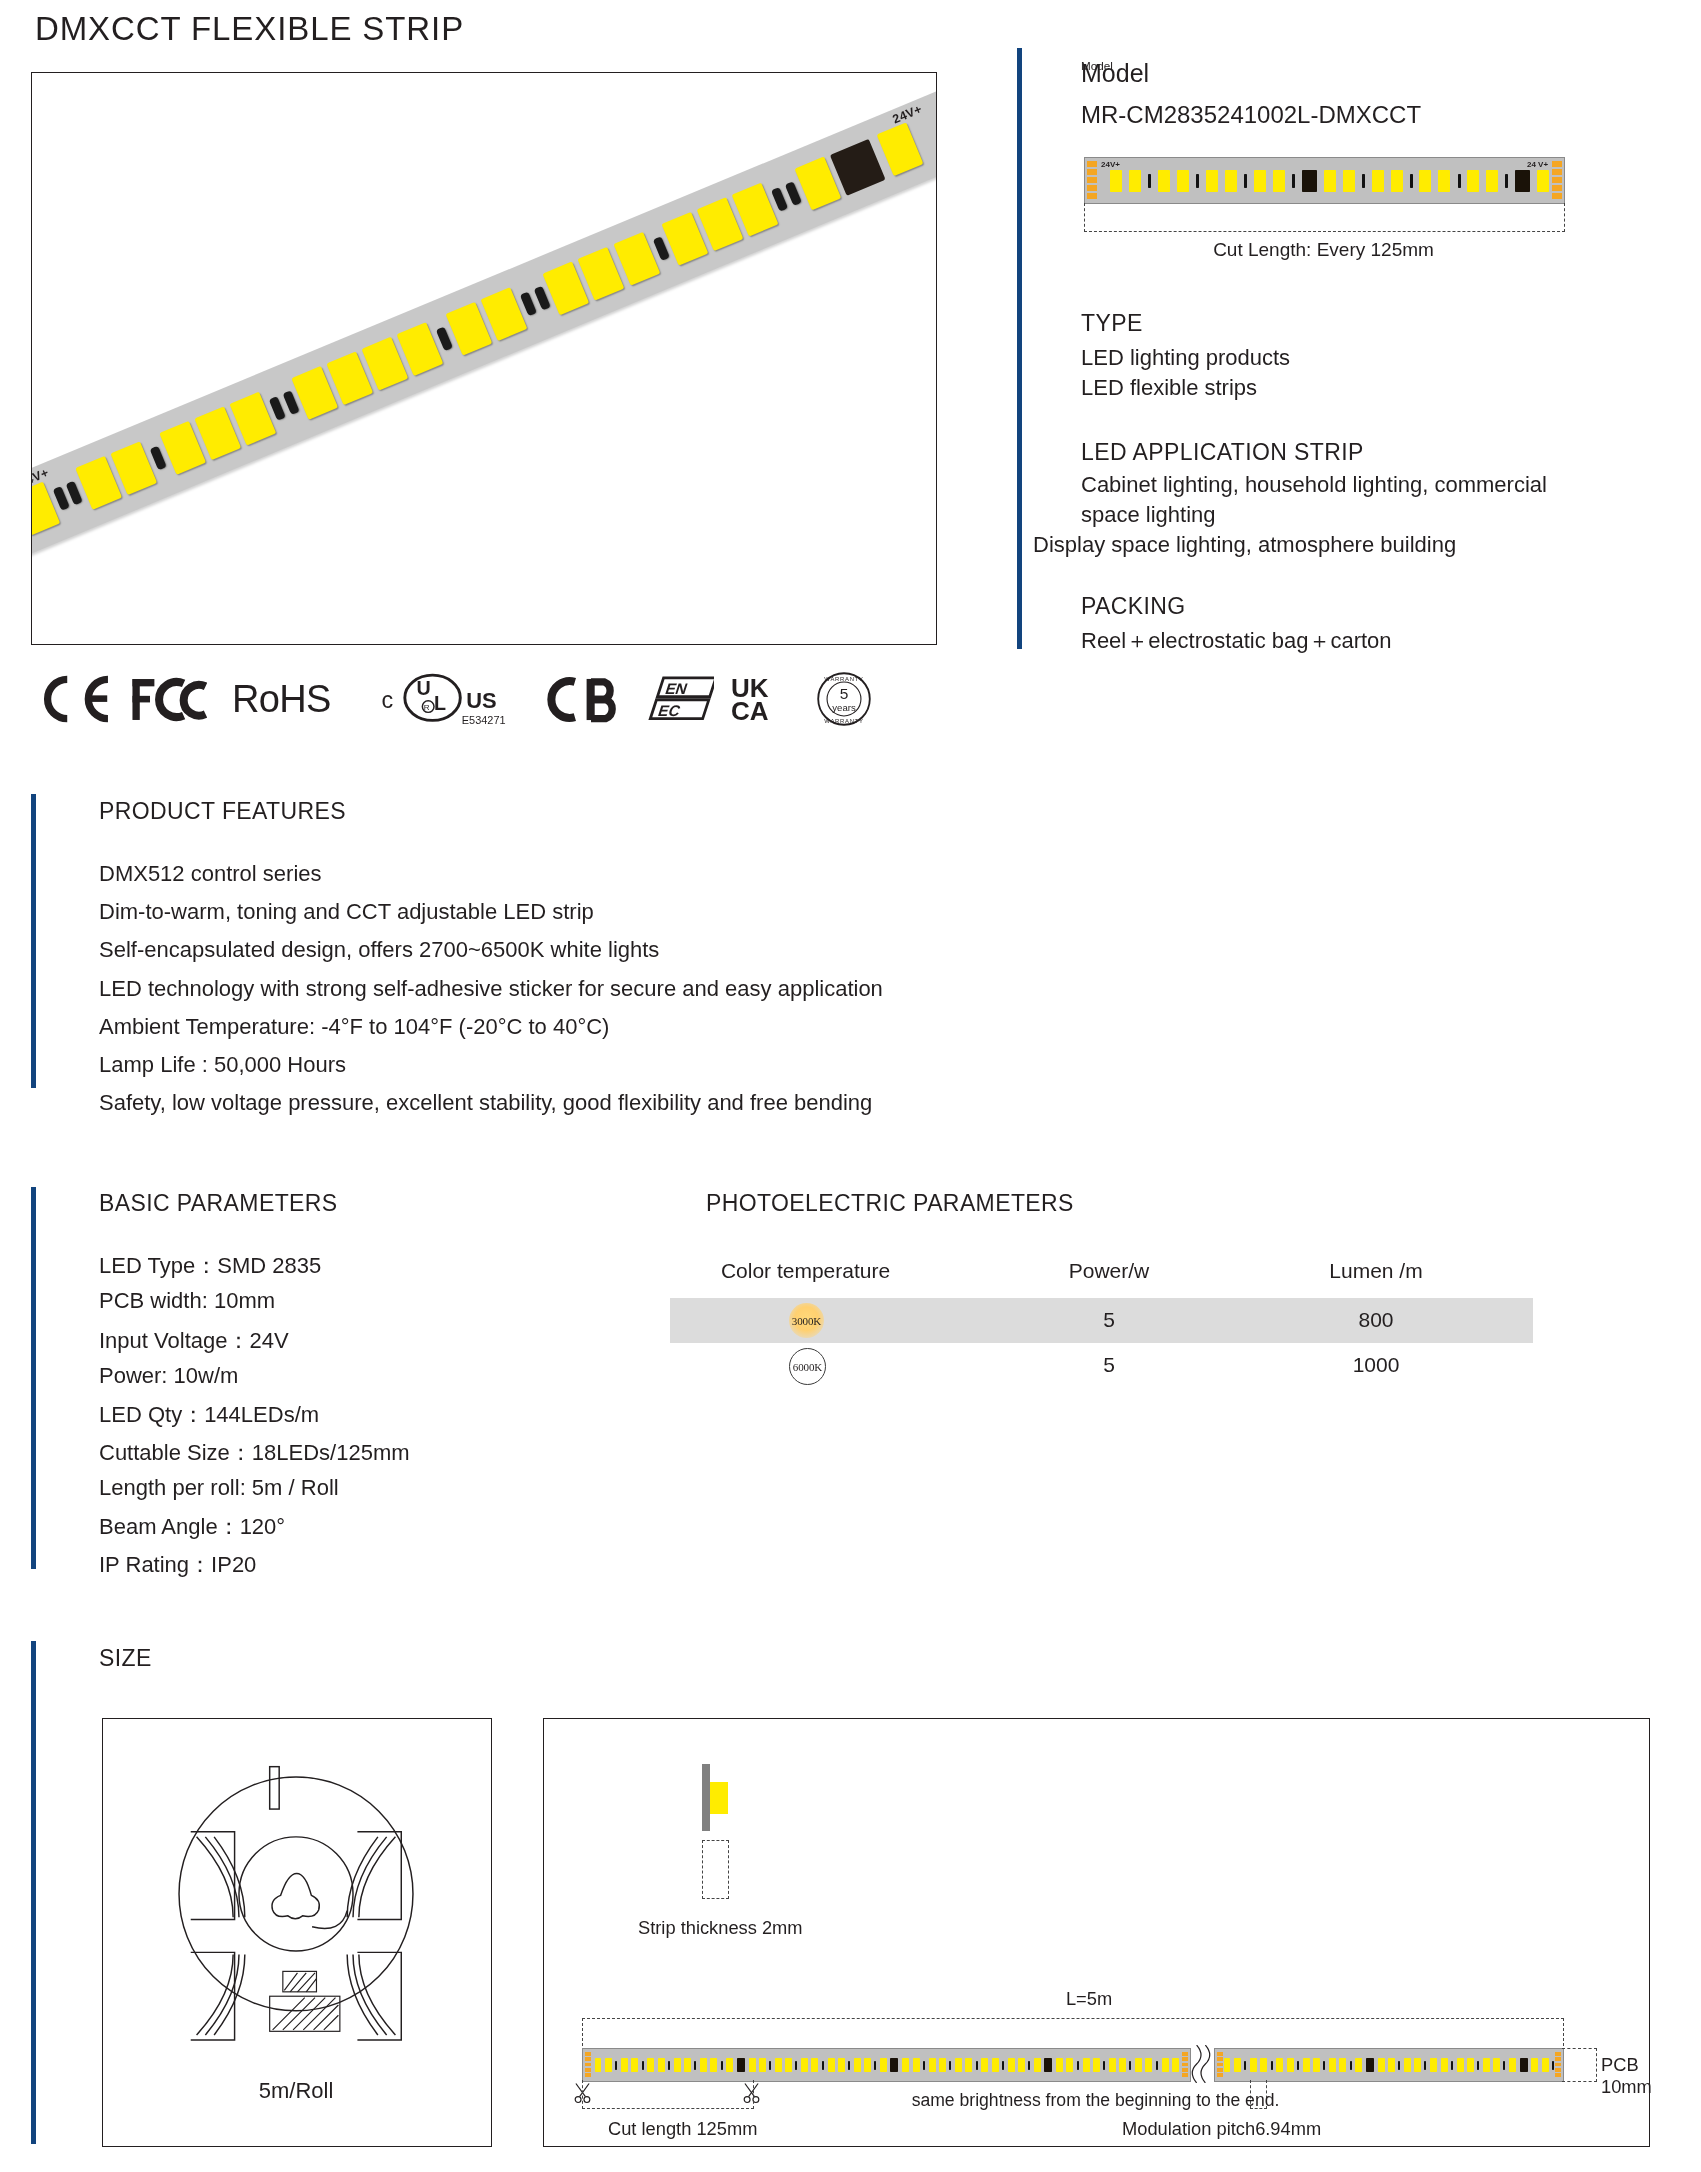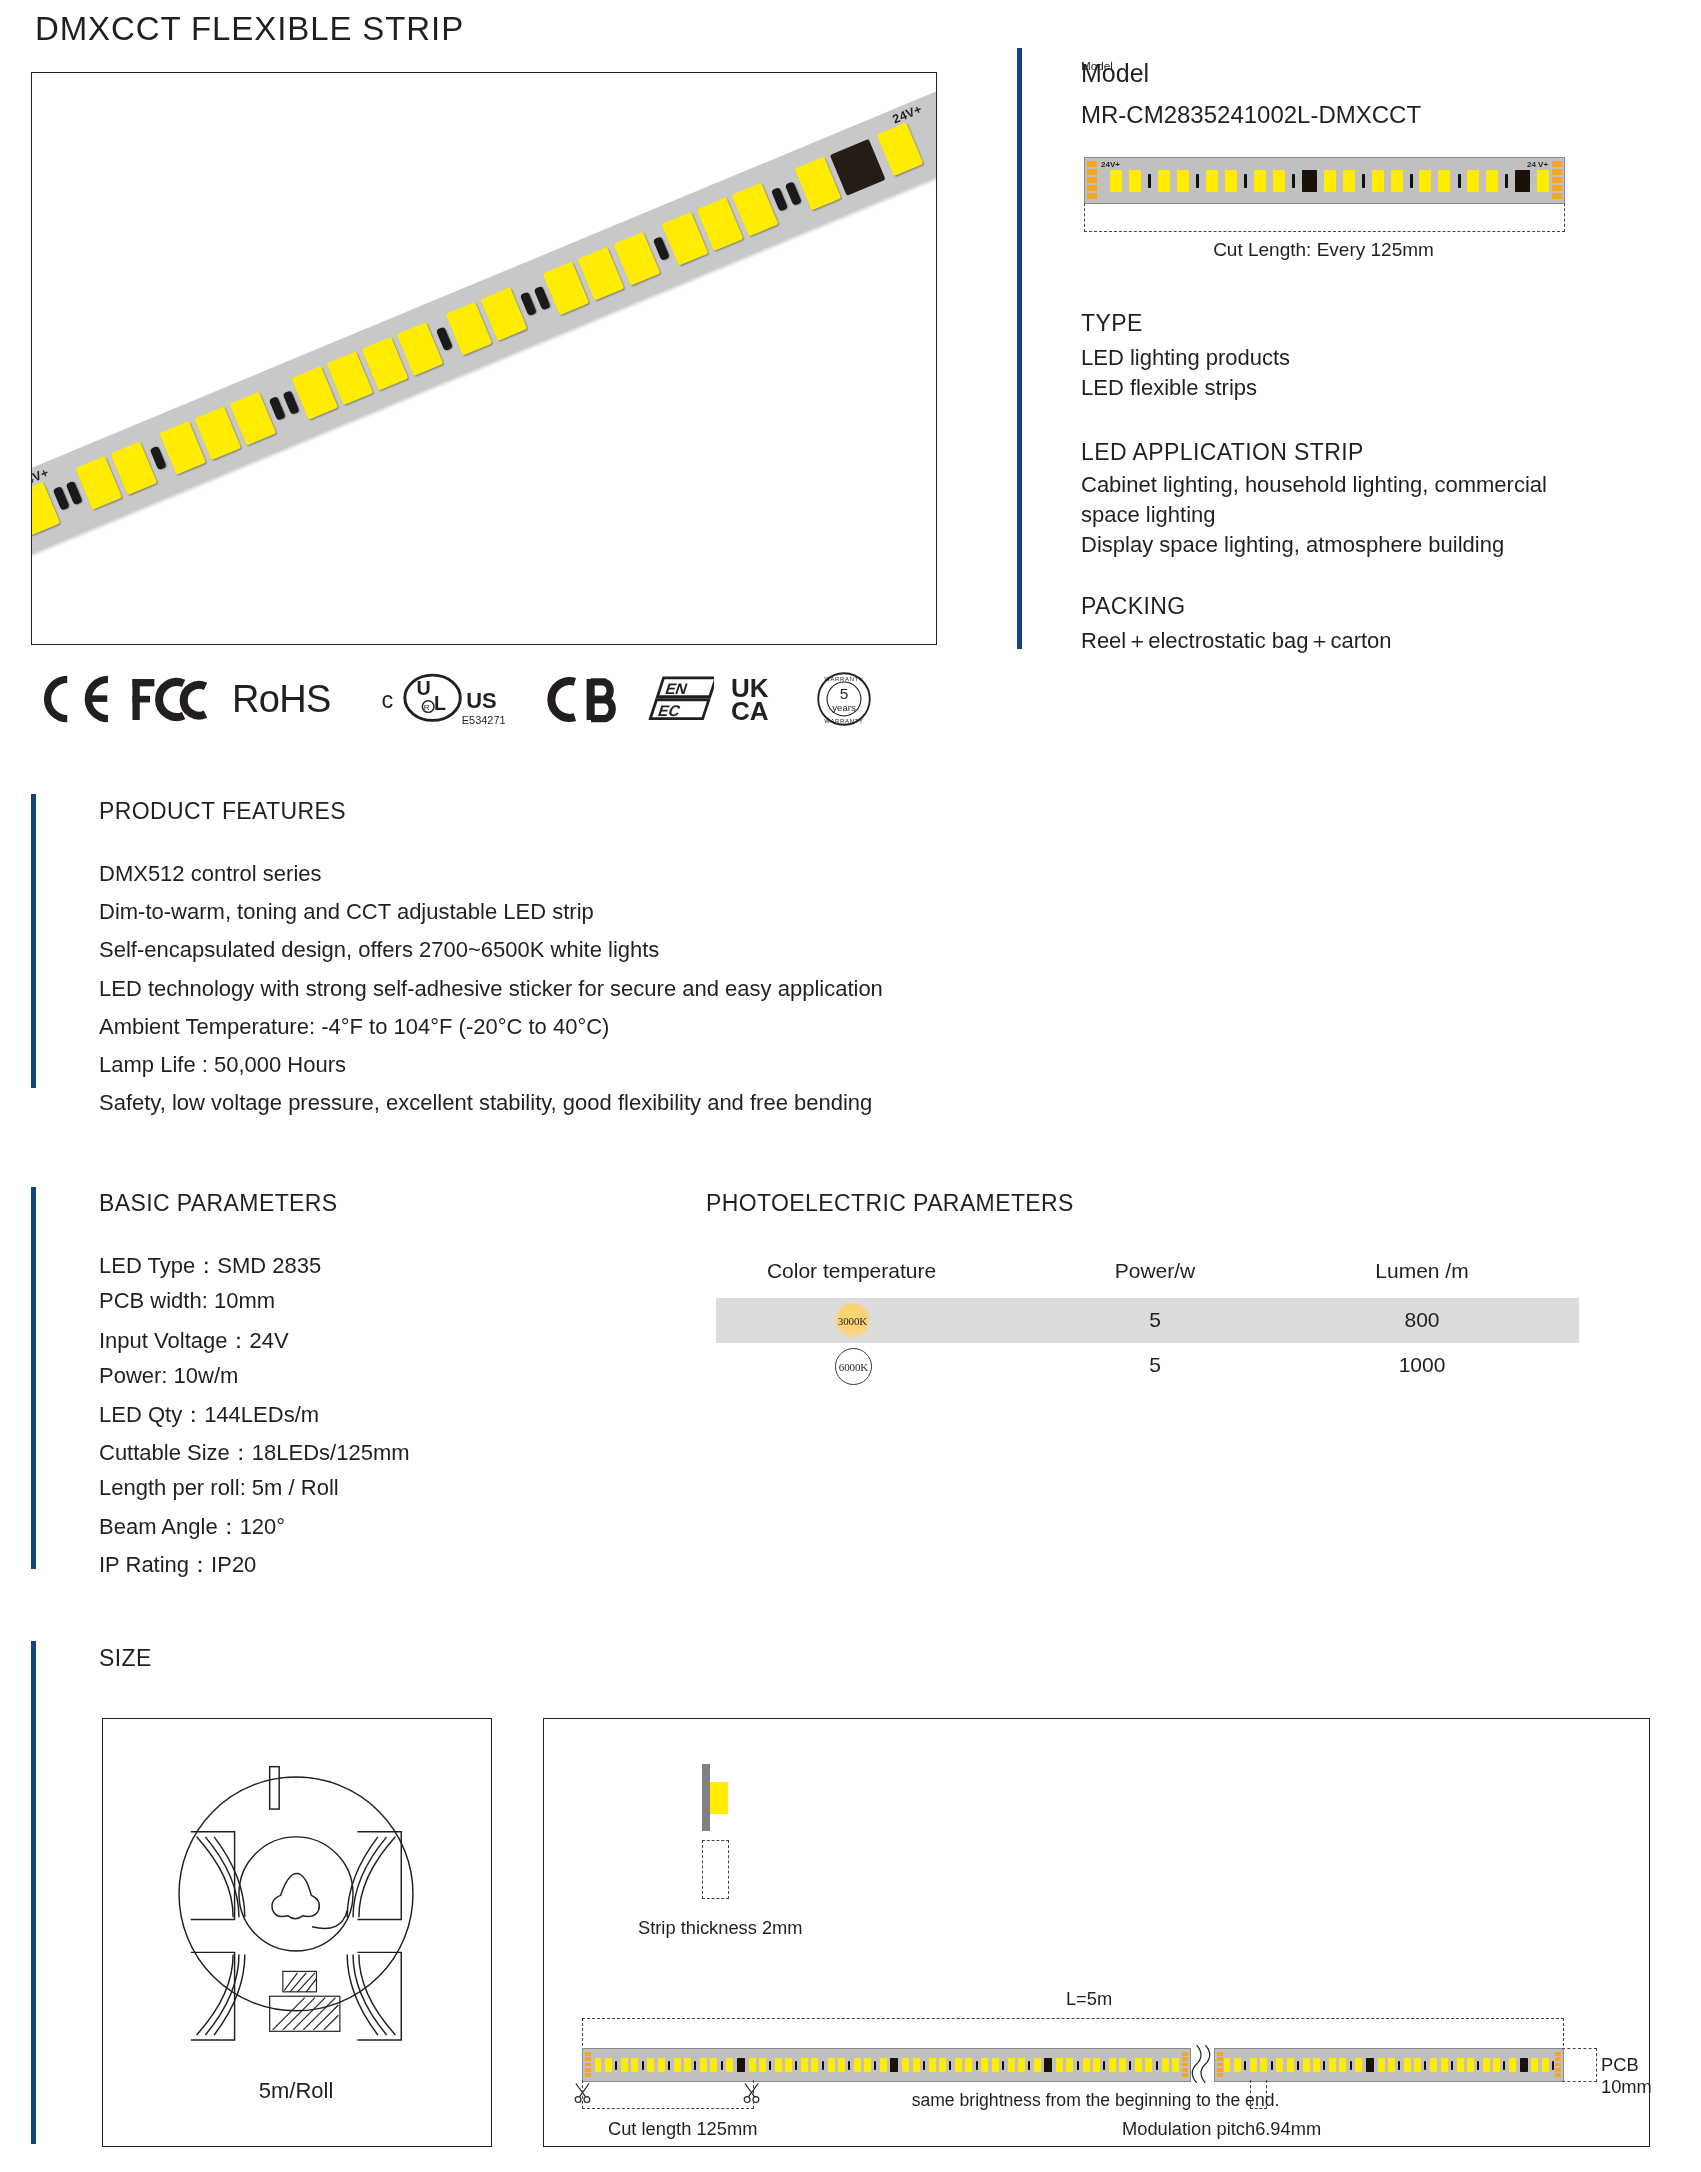--- a/index.html
+++ b/index.html
@@ -255,21 +255,21 @@
   <div class="dashed-box" style="left:1084px;top:203px;width:479px;height:28px;border-top:none;"></div>
   <div class="abs cut-note" style="left:1084px;top:239px;width:479px;text-align:center;">Cut Length: Every 125mm</div>
 
   <div class="abs sec-title" style="left:1081px;top:310px;">TYPE</div>
   <div class="abs body-txt" style="left:1081px;top:345px;">LED lighting products</div>
   <div class="abs body-txt" style="left:1081px;top:375px;">LED flexible strips</div>
 
   <div class="abs sec-title" style="left:1081px;top:439px;">LED APPLICATION STRIP</div>
   <div class="abs body-txt" style="left:1081px;top:472px;">Cabinet lighting, household lighting, commercial</div>
   <div class="abs body-txt" style="left:1081px;top:502px;">space lighting</div>
-  <div class="abs body-txt" style="left:1081px;top:532px;">Display space lighting, atmosphere building</div>
+  <div class="abs body-txt" style="left:1033px;top:532px;">Display space lighting, atmosphere building</div>
 
   <div class="abs sec-title" style="left:1081px;top:593px;">PACKING</div>
   <div class="abs body-txt" style="left:1081px;top:626px;">Reel＋electrostatic bag＋carton</div>
 
   <div class="accent-bar" style="left:31px;top:794px;height:294px;"></div>
   <div class="abs sec-title" style="left:99px;top:798px;">PRODUCT FEATURES</div>
   <div class="abs feat-line" style="left:99px;top:863px;">DMX512 control series</div>
   <div class="abs feat-line" style="left:99px;top:901px;">Dim-to-warm, toning and CCT adjustable LED strip</div>
   <div class="abs feat-line" style="left:99px;top:939px;">Self-encapsulated design, offers 2700~6500K white lights</div>
   <div class="abs feat-line" style="left:99px;top:978px;">LED technology with strong self-adhesive sticker for secure and easy application</div>
@@ -284,21 +284,21 @@
   <div class="abs bp-line" style="left:99px;top:1326px;">Input Voltage：24V</div>
   <div class="abs bp-line" style="left:99px;top:1363px;">Power: 10w/m</div>
   <div class="abs bp-line" style="left:99px;top:1400px;">LED Qty：144LEDs/m</div>
   <div class="abs bp-line" style="left:99px;top:1438px;">Cuttable Size：18LEDs/125mm</div>
   <div class="abs bp-line" style="left:99px;top:1475px;">Length per roll: 5m / Roll</div>
   <div class="abs bp-line" style="left:99px;top:1512px;">Beam Angle：120°</div>
   <div class="abs bp-line" style="left:99px;top:1550px;">IP Rating：IP20</div>
 
   <div class="abs sec-title" style="left:706px;top:1190px;text-align:right;">PHOTOELECTRIC PARAMETERS</div>
 
-  <div class="abs" style="left:716px;top:1256px;width:863px;">
+  <div class="abs" style="left:670px;top:1256px;width:863px;">
 
     <div style="position:relative;height:42px;">
       <div class="pe-cell" style="left:0;width:271px;top:2.9px;">Color temperature</div>
       <div class="pe-cell" style="left:344px;width:190px;top:2.9px;">Power/w</div>
       <div class="pe-cell" style="left:600px;width:212px;top:2.9px;">Lumen /m</div>
     </div>
 
     <div class="row-shade" style="position:relative;height:45px;">
       <div class="cct-badge cct-3000" style="left:119px;top:5.1px;">3000K</div>
       <div class="pe-cell" style="left:344px;width:190px;top:10.2px;">5</div>

